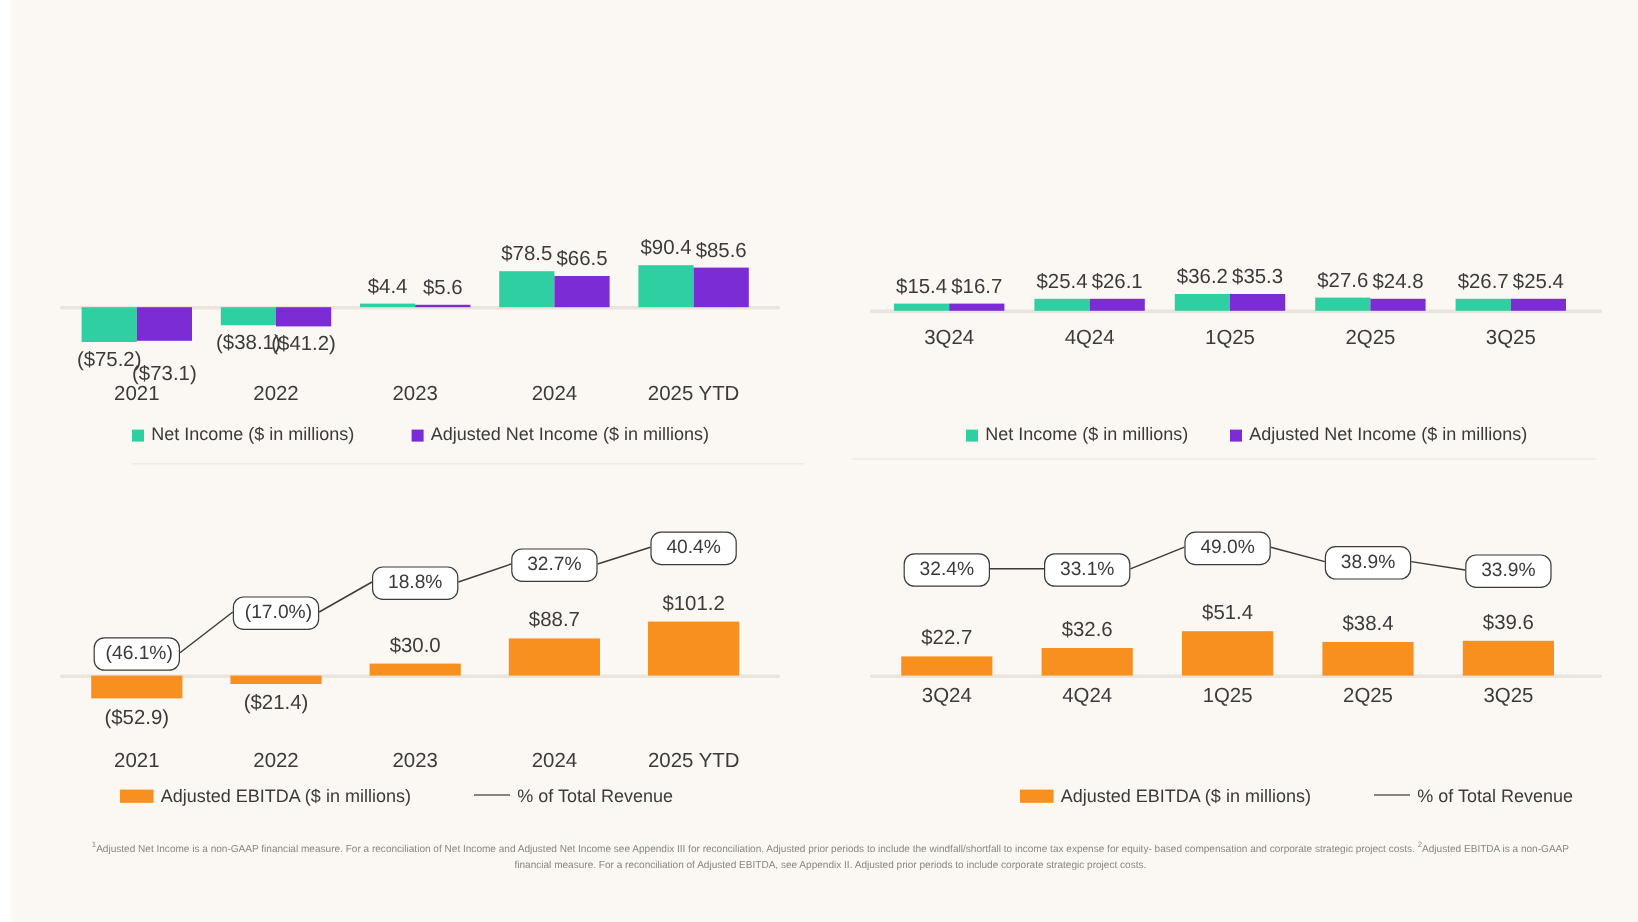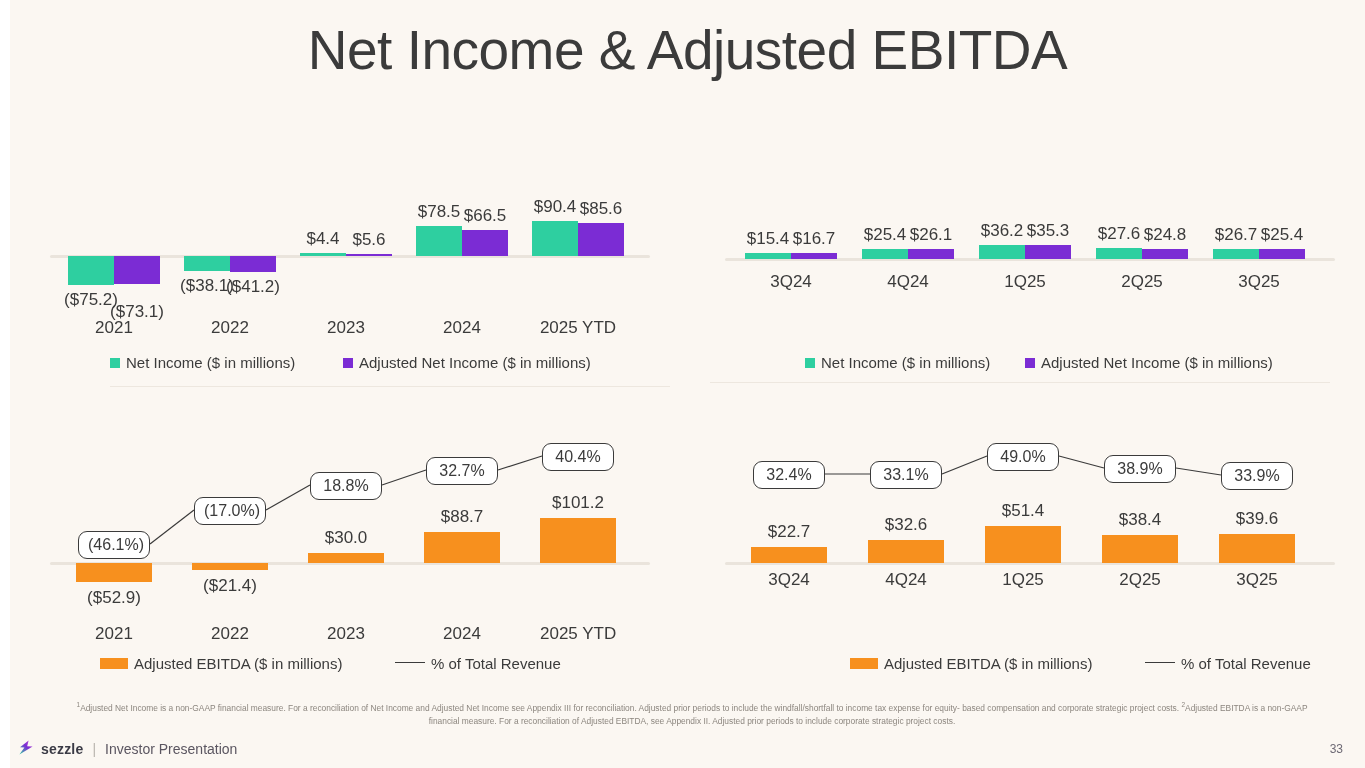--- a/index.html
+++ b/index.html
@@ -132,21 +132,20 @@
   .page-number {
     position: absolute; right: 22px; top: 8px;
     font-size: 12px; color: #6E6A75;
   }
 </style>
 </head>
 <body>
 
 <div class="slide">
 
-  <div class="slide-title">Net Income &amp; Adjusted EBITDA</div>
 
 
   <div class="panel" id="panel-ni-annual">
     <div class="axis-line" style="top:73px;"></div>
     <div class="plot" id="plot-ni-annual">
         <div class="col" style="left: 18px; width: 92px;">
           <div class="bar teal" style="left: 0px; width: 46px; height: 28.952px; top: 74px;"></div>
           <div class="bar purple" style="left: 46px; width: 46px; height: 28.1435px; top: 74px;"></div>
           <div class="vlabel" style="left: -6px; width: 58px; top: 107.952px;">($75.2)</div>
           <div class="vlabel" style="left: 40px; width: 58px; top: 120px;">($73.1)</div>
@@ -343,33 +342,13 @@
       <div class="callout" style="left: 379px; width: 72px; top: 15px; text-align: center;">38.9%</div>
       <div class="callout" style="left: 496px; width: 72px; top: 22px; text-align: center;">33.9%</div>
     </div>
 
   <div class="footnote">
     <sup>1</sup><span>Adjusted Net Income is a non-GAAP financial measure. For a reconciliation of Net Income and Adjusted Net Income see Appendix III for reconciliation. Adjusted prior periods to include the windfall/shortfall to income tax expense for equity-</span>
     <span>based compensation and corporate strategic project costs.</span>
     <sup>2</sup><span>Adjusted EBITDA is a non-GAAP financial measure. For a reconciliation of Adjusted EBITDA, see Appendix II. Adjusted prior periods to include corporate strategic project costs.</span>
   </div>
 
-  <div class="bottom-bar">
-    <div class="brand">
-      <span class="logo-mark">
-        <svg width="17" height="15" viewBox="0 0 17 15">
-          <defs>
-            <linearGradient id="szg" x1="0" y1="1" x2="1" y2="0">
-              <stop offset="0%" stop-color="#2ECFA0"></stop>
-              <stop offset="55%" stop-color="#7B2CD4"></stop>
-              <stop offset="100%" stop-color="#C64BD4"></stop>
-            </linearGradient>
-          </defs>
-          <path d="M10.6 0.6 L2.0 7.3 L6.4 7.6 L1.4 14.4 L14.6 6.6 L9.2 6.3 Z" fill="url(#szg)"></path>
-        </svg>
-      </span>
-      <span class="wordmark">sezzle</span>
-      <span class="divider">|</span>
-      <span class="tagline">Investor Presentation</span>
-    </div>
-    <div class="page-number">33</div>
-  </div>
 </div>
 
 </body></html>

